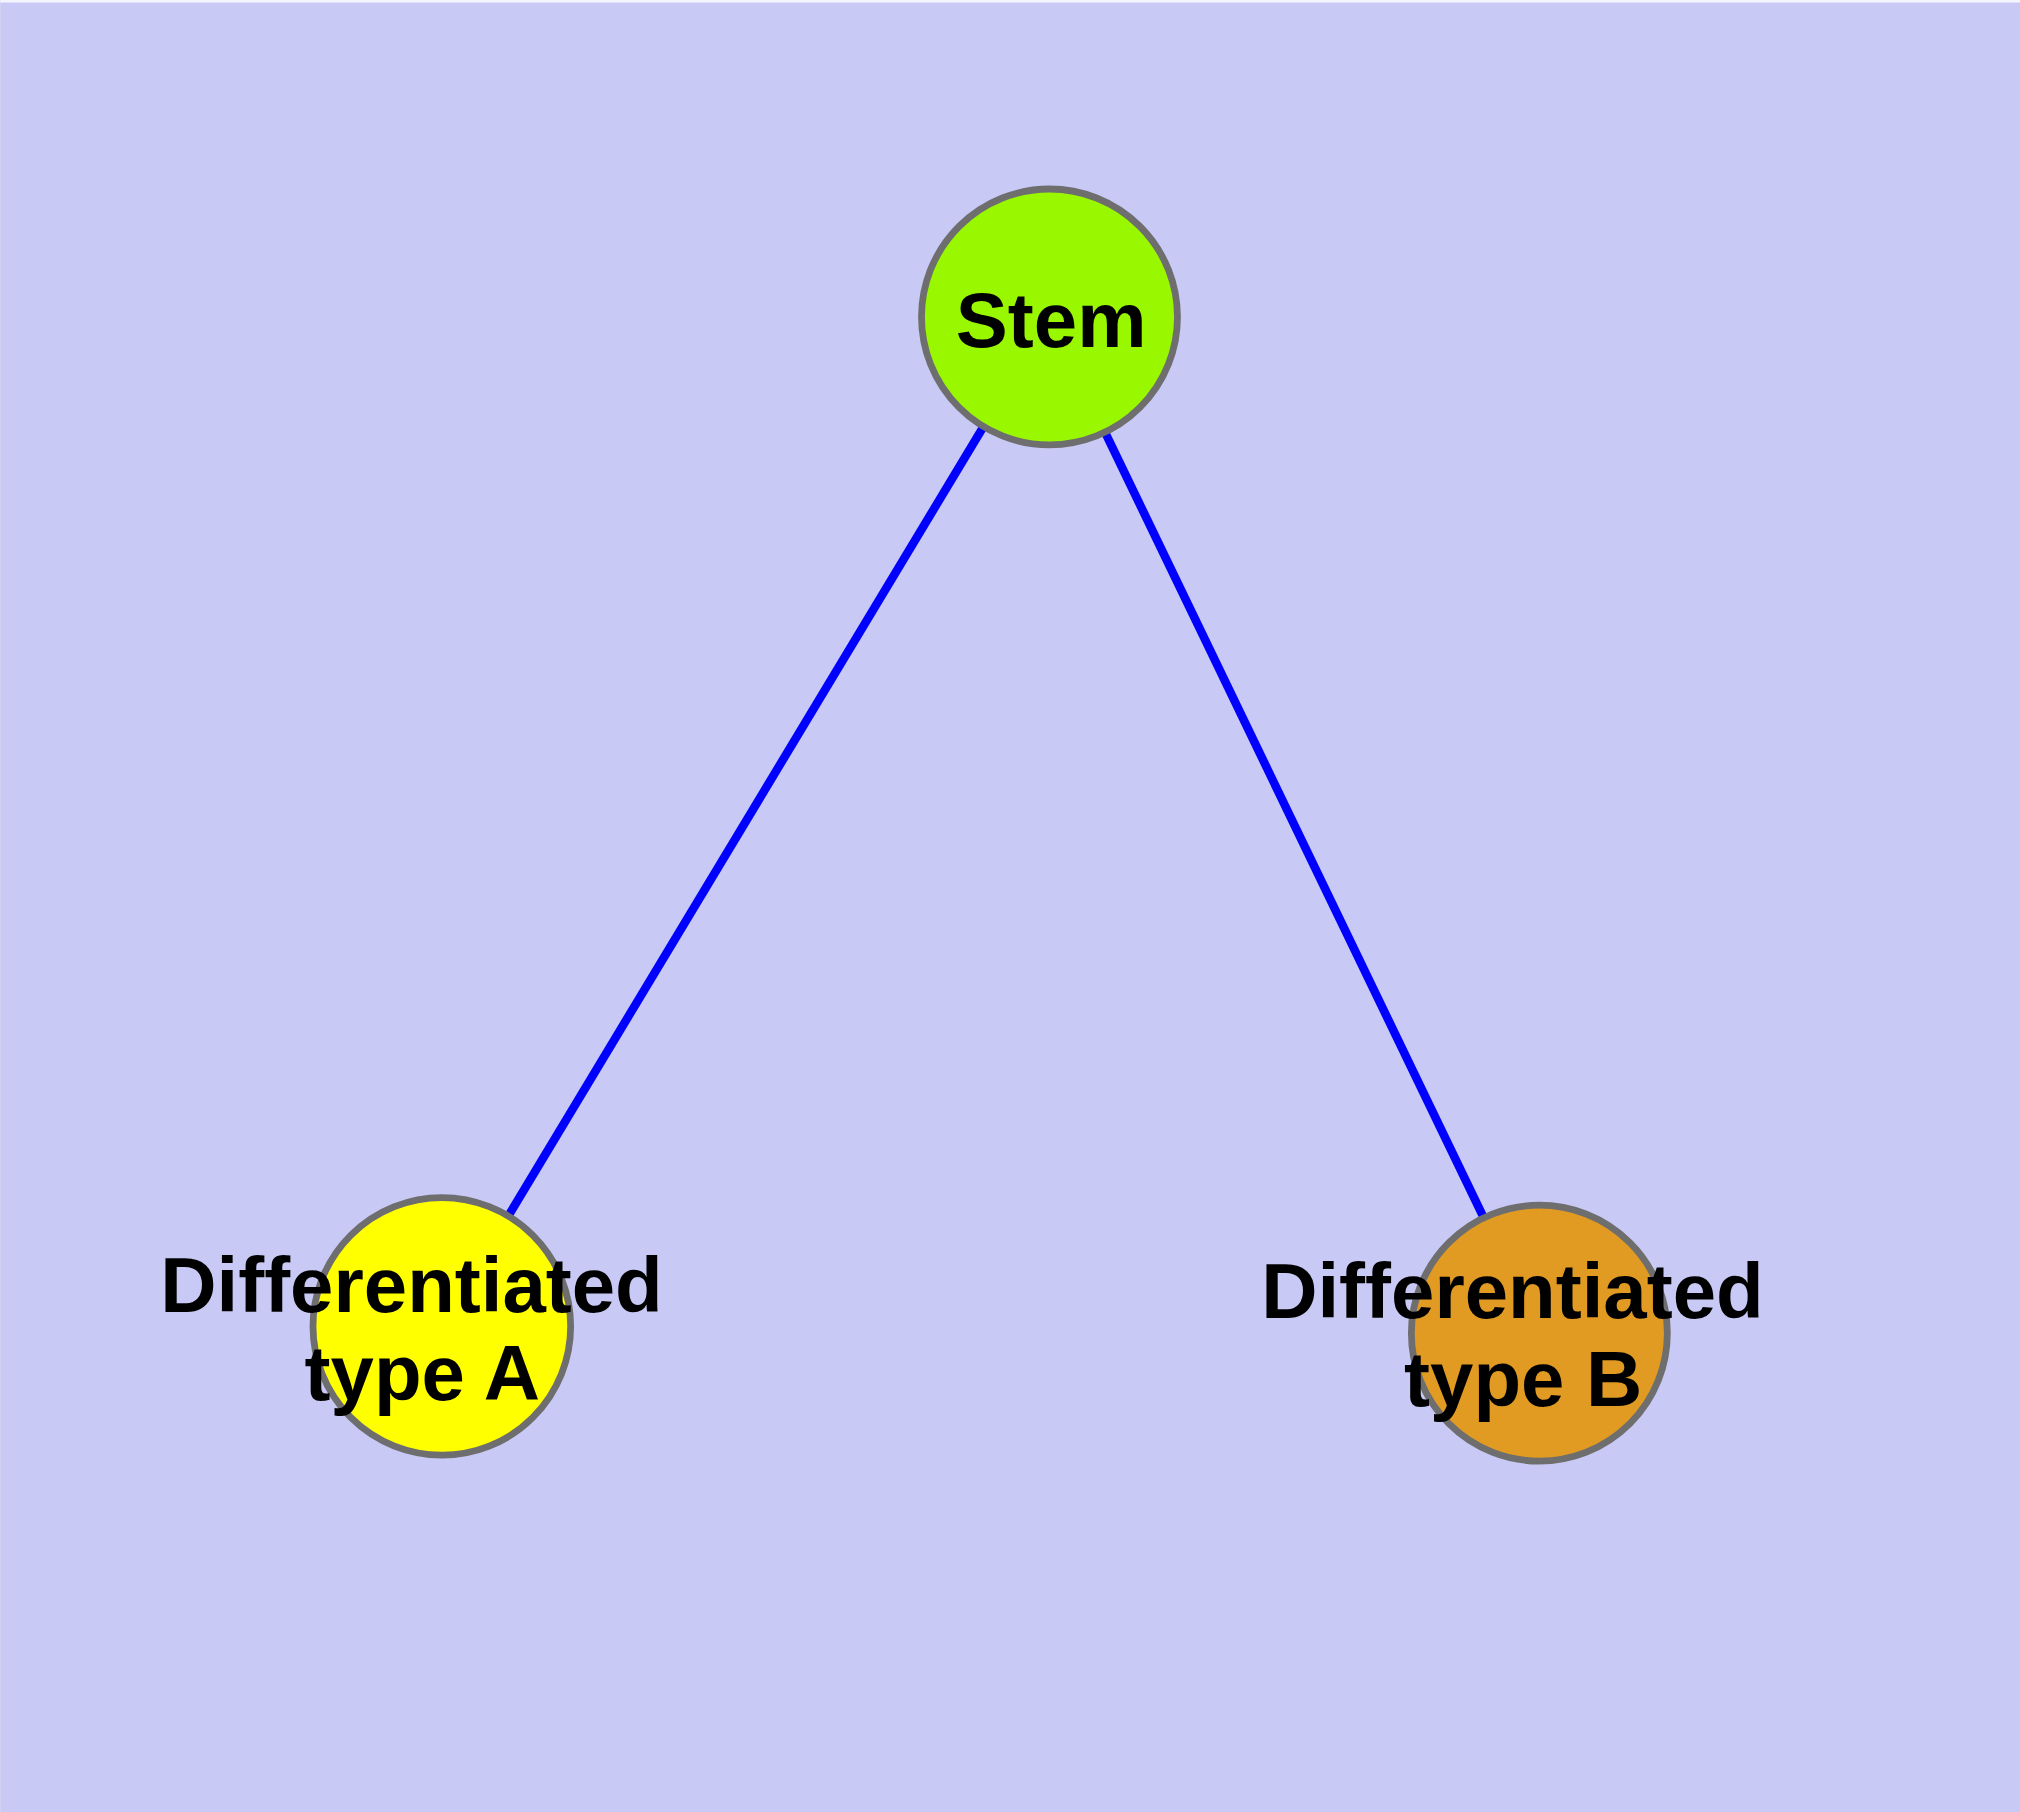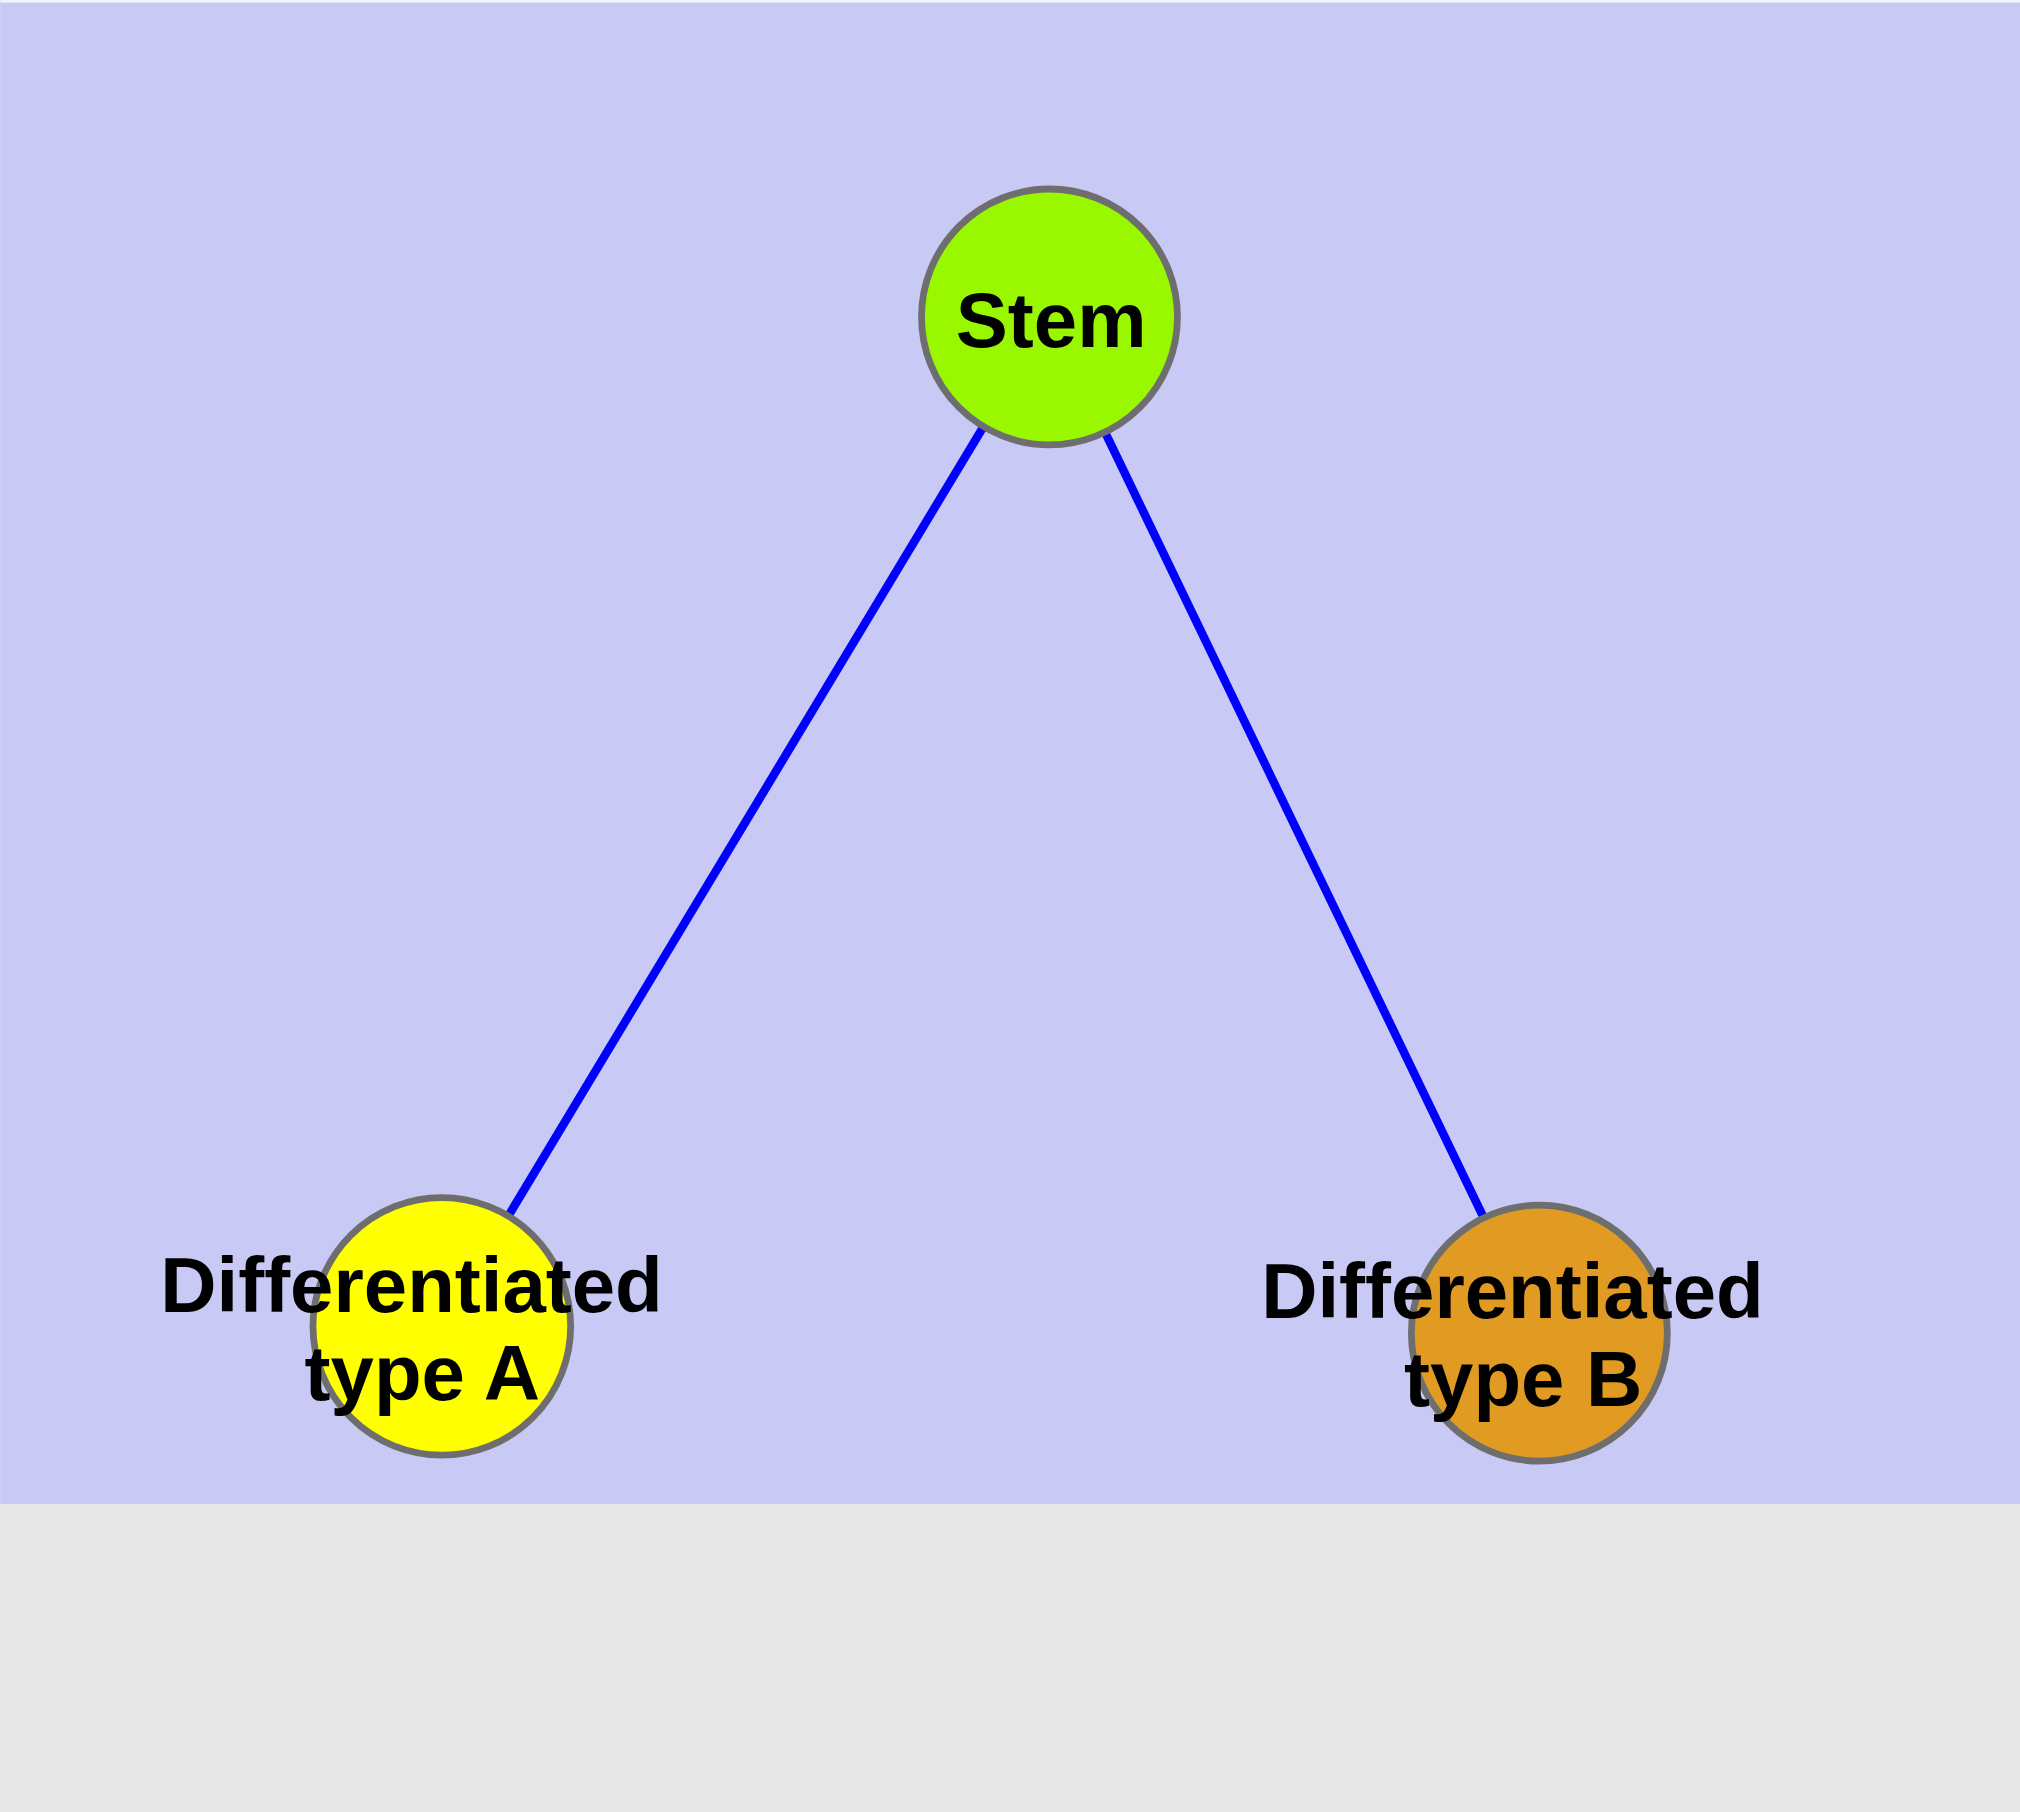--- a/index.html
+++ b/index.html
@@ -1,20 +1,20 @@
 <!DOCTYPE html>
 <html style="font-size:13.6px"><head>
 <meta charset="utf-8">
 <style>
   html, body { margin: 0; padding: 0; }
   body { background: #e8e8e8; }
   .stage {
     position: relative;
     width: 2021px;
-    height: 1504px;
+    height: 1812px;
     overflow: hidden;
   }
   .stage svg { position: absolute; inset: 0; display: block; }
   svg text {
     font-family: "Liberation Sans", "DejaVu Sans", sans-serif;
     font-weight: bold;
     text-anchor: middle;
   }
 </style>
 </head>

